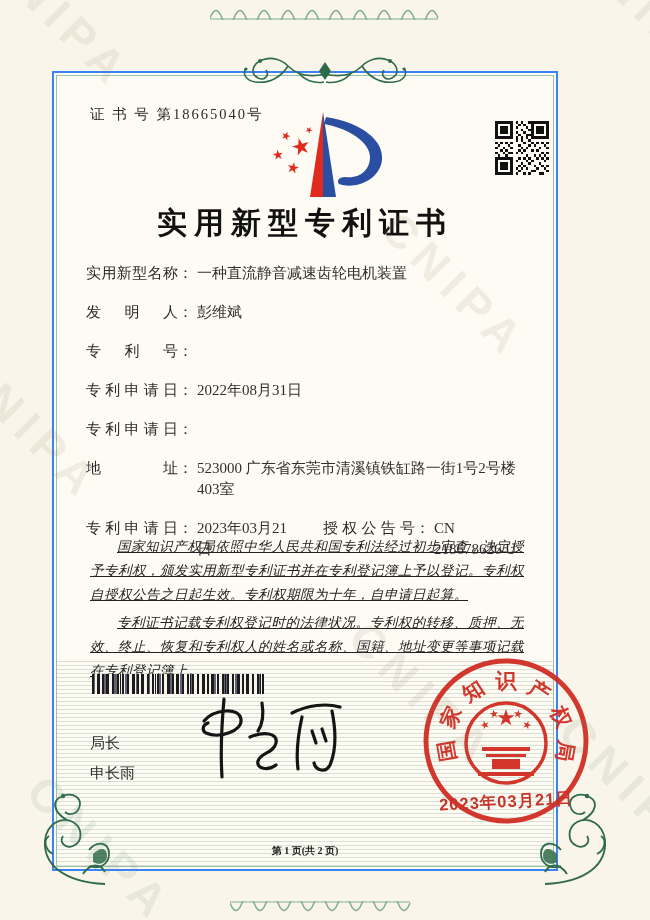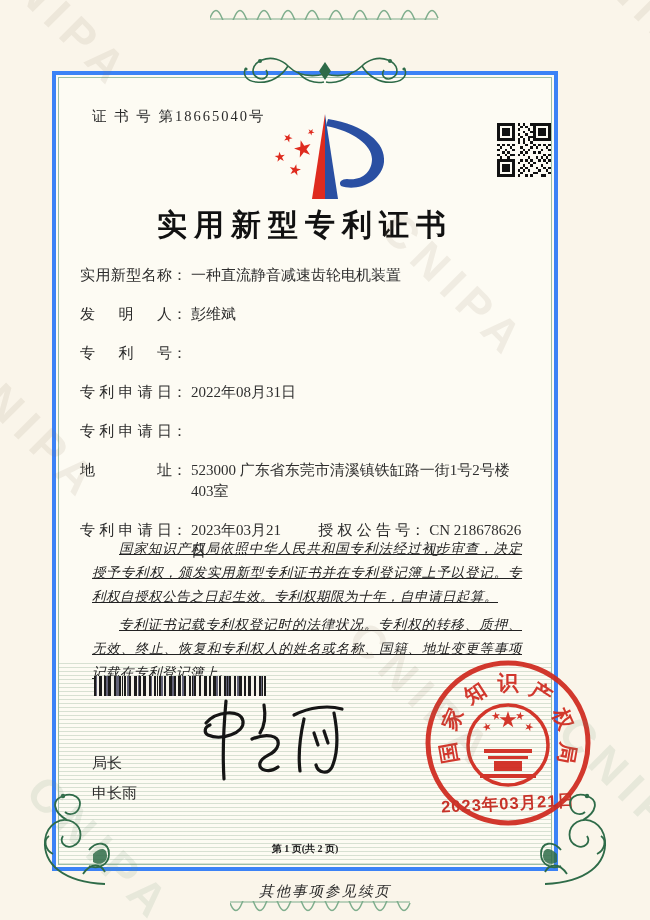--- a/index.html
+++ b/index.html
@@ -4,57 +4,57 @@
 <style>
   html,body{margin:0;padding:0;background:#e8e4da;}
   .page{
     position:relative; width:650px; height:920px; margin:0 auto;
     background:#faf5ea; overflow:hidden;
     font-family:"Liberation Serif","DejaVu Serif",serif;
   }
   
   .panel{
     position:absolute; left:52px; top:71px; width:506px; height:800px;
-    box-sizing:border-box; border:4px solid #3b82f6; background:#fdfbf3;
+    box-sizing:border-box; border:2px solid #3b82f6; background:#fdfbf3;
   }
   .panel-inner{position:absolute; inset:2px; border:1px solid #9cbfa6; pointer-events:none;}
   .guilloche{
     position:absolute; left:3px; right:3px; top:585px; bottom:3px;
     background:repeating-linear-gradient(0deg, rgba(82,130,92,.22) 0 1px, transparent 1px 4px);
   }
   
   .cert-no{position:absolute; top:32px; left:36px; font-size:14.5px; letter-spacing:2px; color:#2b2b2b;}
   .logo{position:absolute; left:203px; top:34px;}
   .qr{position:absolute; left:441px; top:48px;}
   .title{
     position:absolute; top:130px; left:0; right:0; text-align:center;
     font-size:30px; font-weight:bold; letter-spacing:7px; color:#111;
   }
   
-  .fields{position:absolute; top:190px; left:24px; right:30px; font-size:15px; color:#2b2b2b;}
+  .fields{position:absolute; top:190px; left:32px; right:30px; font-size:15px; color:#2b2b2b;}
   .frow{display:flex; align-items:flex-start; line-height:21px; margin-bottom:18px; white-space:nowrap;}
   .flabel{display:inline-block; width:92px; text-align:justify; text-align-last:justify; flex:none;}
   .fcolon{flex:none; margin-right:4px;}
   .fvalue{font-weight:normal; color:#2f2f2f; white-space:normal;}
   .fpair2{margin-left:28px; display:flex;}
   
   .paras{position:absolute; top:462px; left:36px; right:32px;
     font-size:13.5px; line-height:1.78; color:#222; font-style:italic; letter-spacing:.5px;text-decoration:underline;}
   .paras p{margin:0 0 4px 0; text-indent:2em; text-align:justify;}
   
   .barcode{
     position:absolute; left:38px; top:601px; width:172px; height:20px;
     background:
       repeating-linear-gradient(90deg,#1b1b1b 0 2px,transparent 2px 5px),
       repeating-linear-gradient(90deg,#1b1b1b 0 1px,transparent 1px 7px),
       repeating-linear-gradient(90deg,rgba(50,50,80,.75) 0 3px,transparent 3px 11px);
     background-color:#f6f3ea;
   }
   .signer{position:absolute; left:36px; top:655px; font-family:"Liberation Sans","DejaVu Sans",sans-serif;
-    font-size:15px; color:#2b2b2b; line-height:30px;margin-top:18px;}
+    font-size:15px; color:#2b2b2b; line-height:30px;}
   .signature{position:absolute; left:130px; top:618px;}
   .seal{position:absolute; left:366px; top:582px; opacity:.93;}
   .page-info{position:absolute; bottom:11px; left:0; right:0; text-align:center; font-size:10px; color:#222;font-weight:bold;}
   
   .cont-note{position:absolute; top:882px; left:0; right:0; text-align:center;
     font-size:14.5px; font-style:italic; letter-spacing:2px; color:#2b2b2b;}
   .ornament{position:absolute; pointer-events:none;}
   
   .wm{
     position:absolute; z-index:40; pointer-events:none;
@@ -259,14 +259,13 @@
       <path d="M72,92 C30,90 10,72 12,48 C14,32 28,24 40,30 C50,36 50,50 40,54 C32,57 26,50 30,44"></path>
       <path d="M34,28 C20,20 18,8 30,4 C40,0 50,6 46,16 C44,22 36,24 32,20"></path>
       <path d="M50,82 C58,70 68,72 72,80"></path>
       <path d="M20,62 C12,58 10,48 16,44"></path>
       <path d="M56,58 C64,48 76,50 76,62 C76,72 66,78 56,74"></path>
     </g>
     <path d="M60,62 C68,54 74,56 74,64 C74,71 66,74 60,70 Z" fill="#2e6b48" opacity=".85"></path>
     <circle cx="30" cy="4" r="2.2" fill="#2e6b48"></circle>
   </svg>
 
-  <div class="cont-note">其他事项参见续页</div>
 </div>
 
 </body></html>

